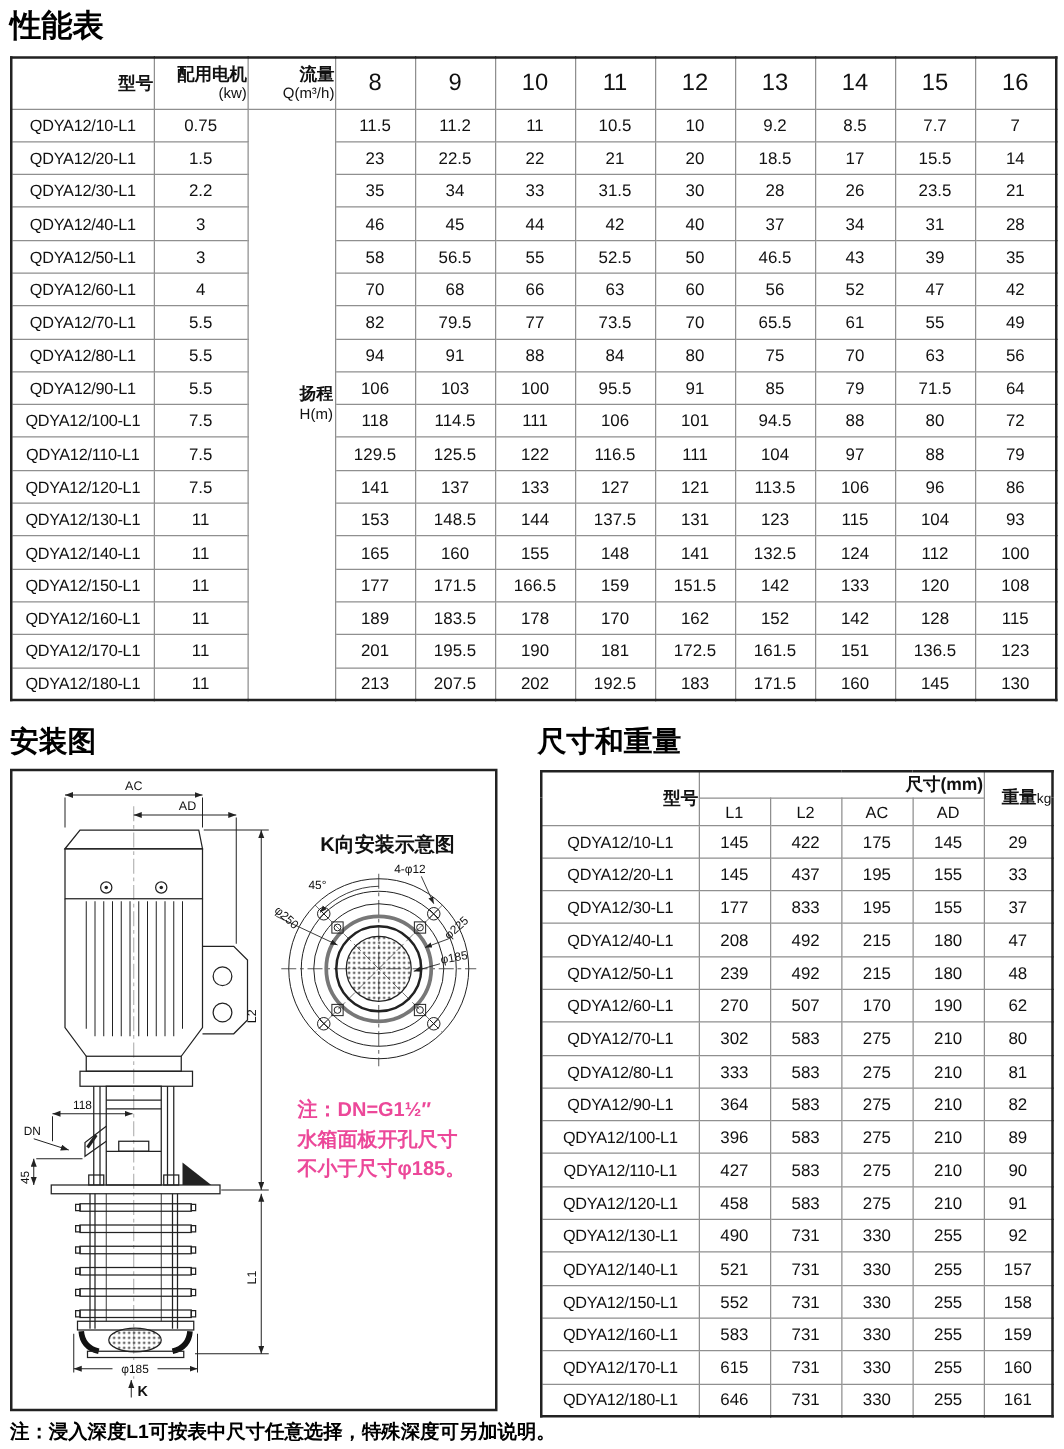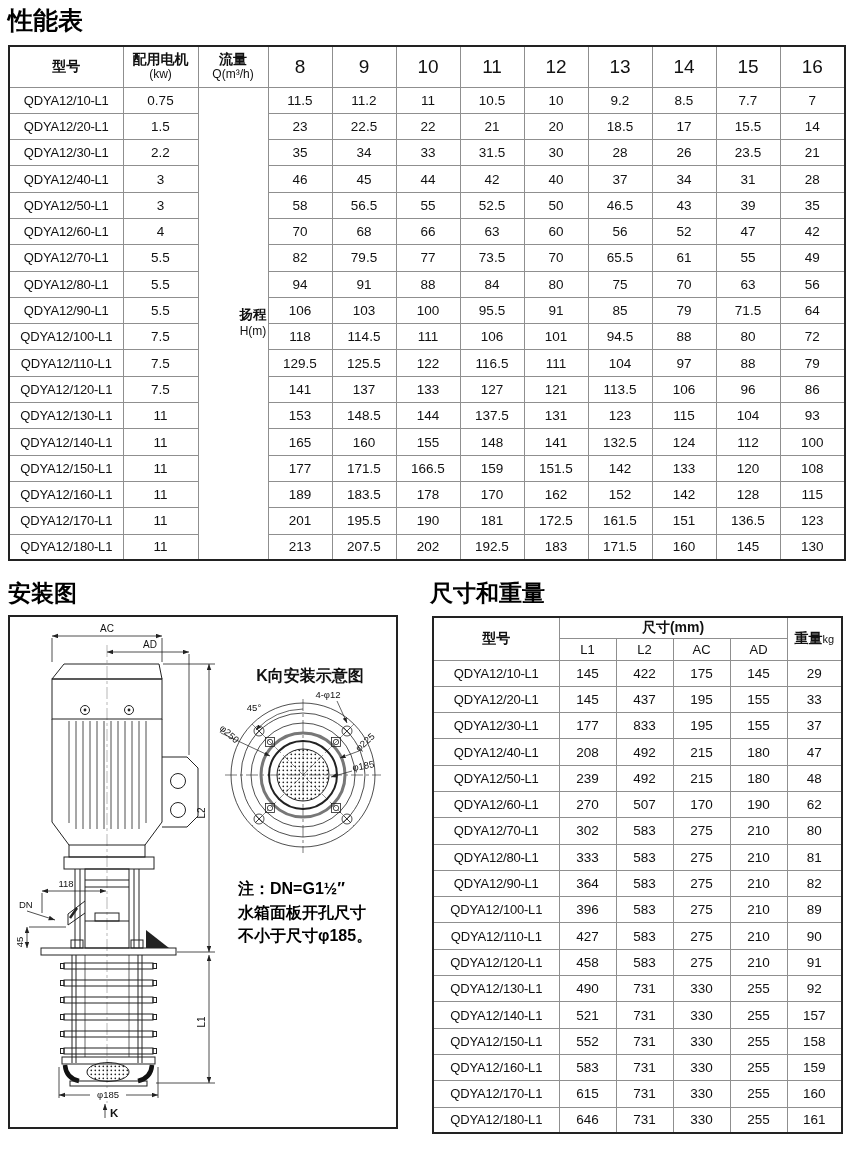--- a/index.html
+++ b/index.html
@@ -17,42 +17,42 @@
   .t-dims   { left: 430px; top: 578px; font-size: 23px; }
 
   table { border-collapse: collapse; table-layout: fixed; }
   th, td { border: 1px solid #8f8f8f; text-align: center; vertical-align: middle; overflow: hidden; white-space: nowrap; }
 
   .perf { position: absolute; left: 8px; top: 45px; width: 836px; border: 2px solid #222; }
   .perf thead tr { height: 41px; }
   .perf tbody tr { height: 26.3px; }
   .perf td { font-size: 13.5px; }
   .perf td.model { font-size: 13px; letter-spacing: -0.2px; }
-  .cnb { font-weight: bold; font-size: 14px; line-height: 15px; }
+  .cnb { font-weight: bold; font-size: 14px; line-height: 15px; text-align: right; }
   .cnb .small, .headcell .small { font-weight: normal; font-size: 12px; }
   .flowhead { font-weight: normal; font-size: 19px; }
   .headcell { font-weight: bold; font-size: 14px; line-height: 16px; padding-left: 40px; }
 
   .dims { position: absolute; left: 432px; top: 616px; width: 409px; border: 2px solid #222; }
   .dims thead tr.r1 { height: 21px; }
   .dims thead tr.r2 { height: 22px; }
   .dims tbody tr { height: 26.3px; }
   .dims td { font-size: 13.5px; }
   .dims td.model { font-size: 13px; letter-spacing: -0.2px; }
   .dims .sub { font-weight: normal; font-size: 13px; }
   .kg { font-weight: normal; font-size: 11px; }
 
   .diagram-box {
     position: absolute; left: 8px; top: 615px; width: 390px; height: 514px;
     border: 2px solid #222; background: #fff;
   }
   .diagram-box svg { position: absolute; left: 0; top: 0; }
   .knote {
     position: absolute; left: 228px; top: 260px; width: 158px;
-    font-size: 16px; font-weight: 600; line-height: 23.5px; color: #000000;
+    font-size: 16px; font-weight: 600; line-height: 23.5px; color: #ec4899;
     white-space: nowrap;
   }
   .footnote {
     position: absolute; left: 8px; top: 1135px;
     font-size: 15.5px; font-weight: bold; color: #000; white-space: nowrap;
   }
   svg text { font-family: "Liberation Sans", "DejaVu Sans", sans-serif; fill: #111; }
 </style>
 </head>
 <body>
@@ -694,14 +694,15 @@
           <td class="model">QDYA12/180-L1</td>
           <td class="num">646</td>
           <td class="num">731</td>
           <td class="num">330</td>
           <td class="num">255</td>
           <td class="num">161</td>
         </tr>
       </tbody>
   </table>
 
+  <div class="footnote">注：浸入深度L1可按表中尺寸任意选择，特殊深度可另加说明。</div>
 
 </div>
 
 </body></html>

